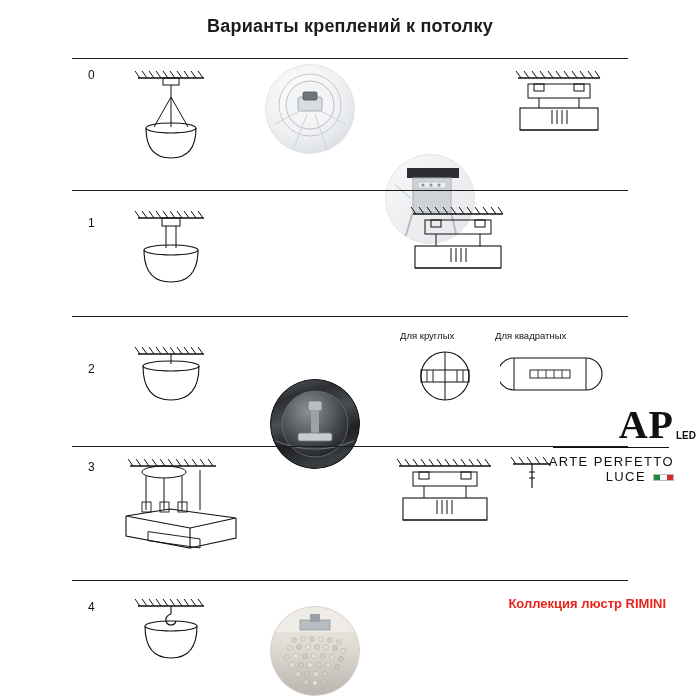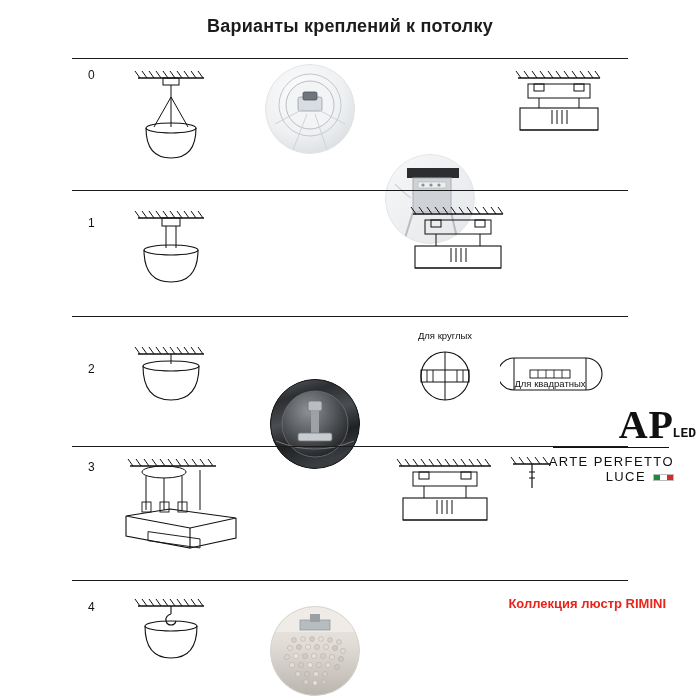--- a/index.html
+++ b/index.html
@@ -44,21 +44,20 @@
     color: #111;
     font-weight: normal;
   }
   .cell {
     position: absolute;
   }
   .caption {
     position: absolute;
     font-size: 9.5px;
     color: #111;
-    text-align: center;
     white-space: nowrap;
   }
   .collection {
     position: absolute;
     right: 34px;
     top: 596px;
     font-size: 13px;
     font-weight: bold;
     color: #e8241b;
     white-space: nowrap;
@@ -78,22 +77,22 @@
     line-height: 0.95;
     color: #111;
     letter-spacing: 1px;
     position: relative;
     display: inline-block;
   }
   .logo-led {
     position: absolute;
     right: -22px;
     bottom: 4px;
-    font-family: Liberation Mono, monospace;
-    font-size: 13px;
+    font-family: Liberation Sans, sans-serif;
+    font-size: 10px;
     font-weight: bold;
     letter-spacing: 0px;
     color: #111;
   }
   .flag {
     display: inline-block;
     width: 21px;
     height: 7px;
     vertical-align: middle;
     margin-left: 2px;
@@ -404,21 +403,21 @@
       <line x1="40" y1="6" x2="40" y2="54" stroke="#111" stroke-width="1"></line>
       <g stroke="#111" stroke-width="0.9">
         <line x1="22" y1="24" x2="22" y2="36"></line>
         <line x1="28" y1="24" x2="28" y2="36"></line>
         <line x1="52" y1="24" x2="52" y2="36"></line>
         <line x1="58" y1="24" x2="58" y2="36"></line>
       </g>
     </svg>
   </div>
 
-  <div class="caption" style="left:495px; top:330px; width:110px;margin-top:48px;">Для квадратных</div>
+  <div class="caption" style="left:495px; top:330px; width:110px;">Для квадратных</div>
   <div class="cell" style="left:500px; top:350px;">
     <svg width="104" height="52" viewBox="0 0 104 52">
       <path d="M14 8 H86 A14 14 0 0 1 86 40 H14 A14 14 0 0 1 14 8 Z" fill="none" stroke="#111" stroke-width="1.1"></path>
       <line x1="14" y1="8" x2="14" y2="40" stroke="#111" stroke-width="1"></line>
       <line x1="86" y1="8" x2="86" y2="40" stroke="#111" stroke-width="1"></line>
       <rect x="30" y="20" width="40" height="8" fill="none" stroke="#111" stroke-width="0.9"></rect>
       <g stroke="#111" stroke-width="0.8">
         <line x1="38" y1="20" x2="38" y2="28"></line>
         <line x1="46" y1="20" x2="46" y2="28"></line>
         <line x1="54" y1="20" x2="54" y2="28"></line>

